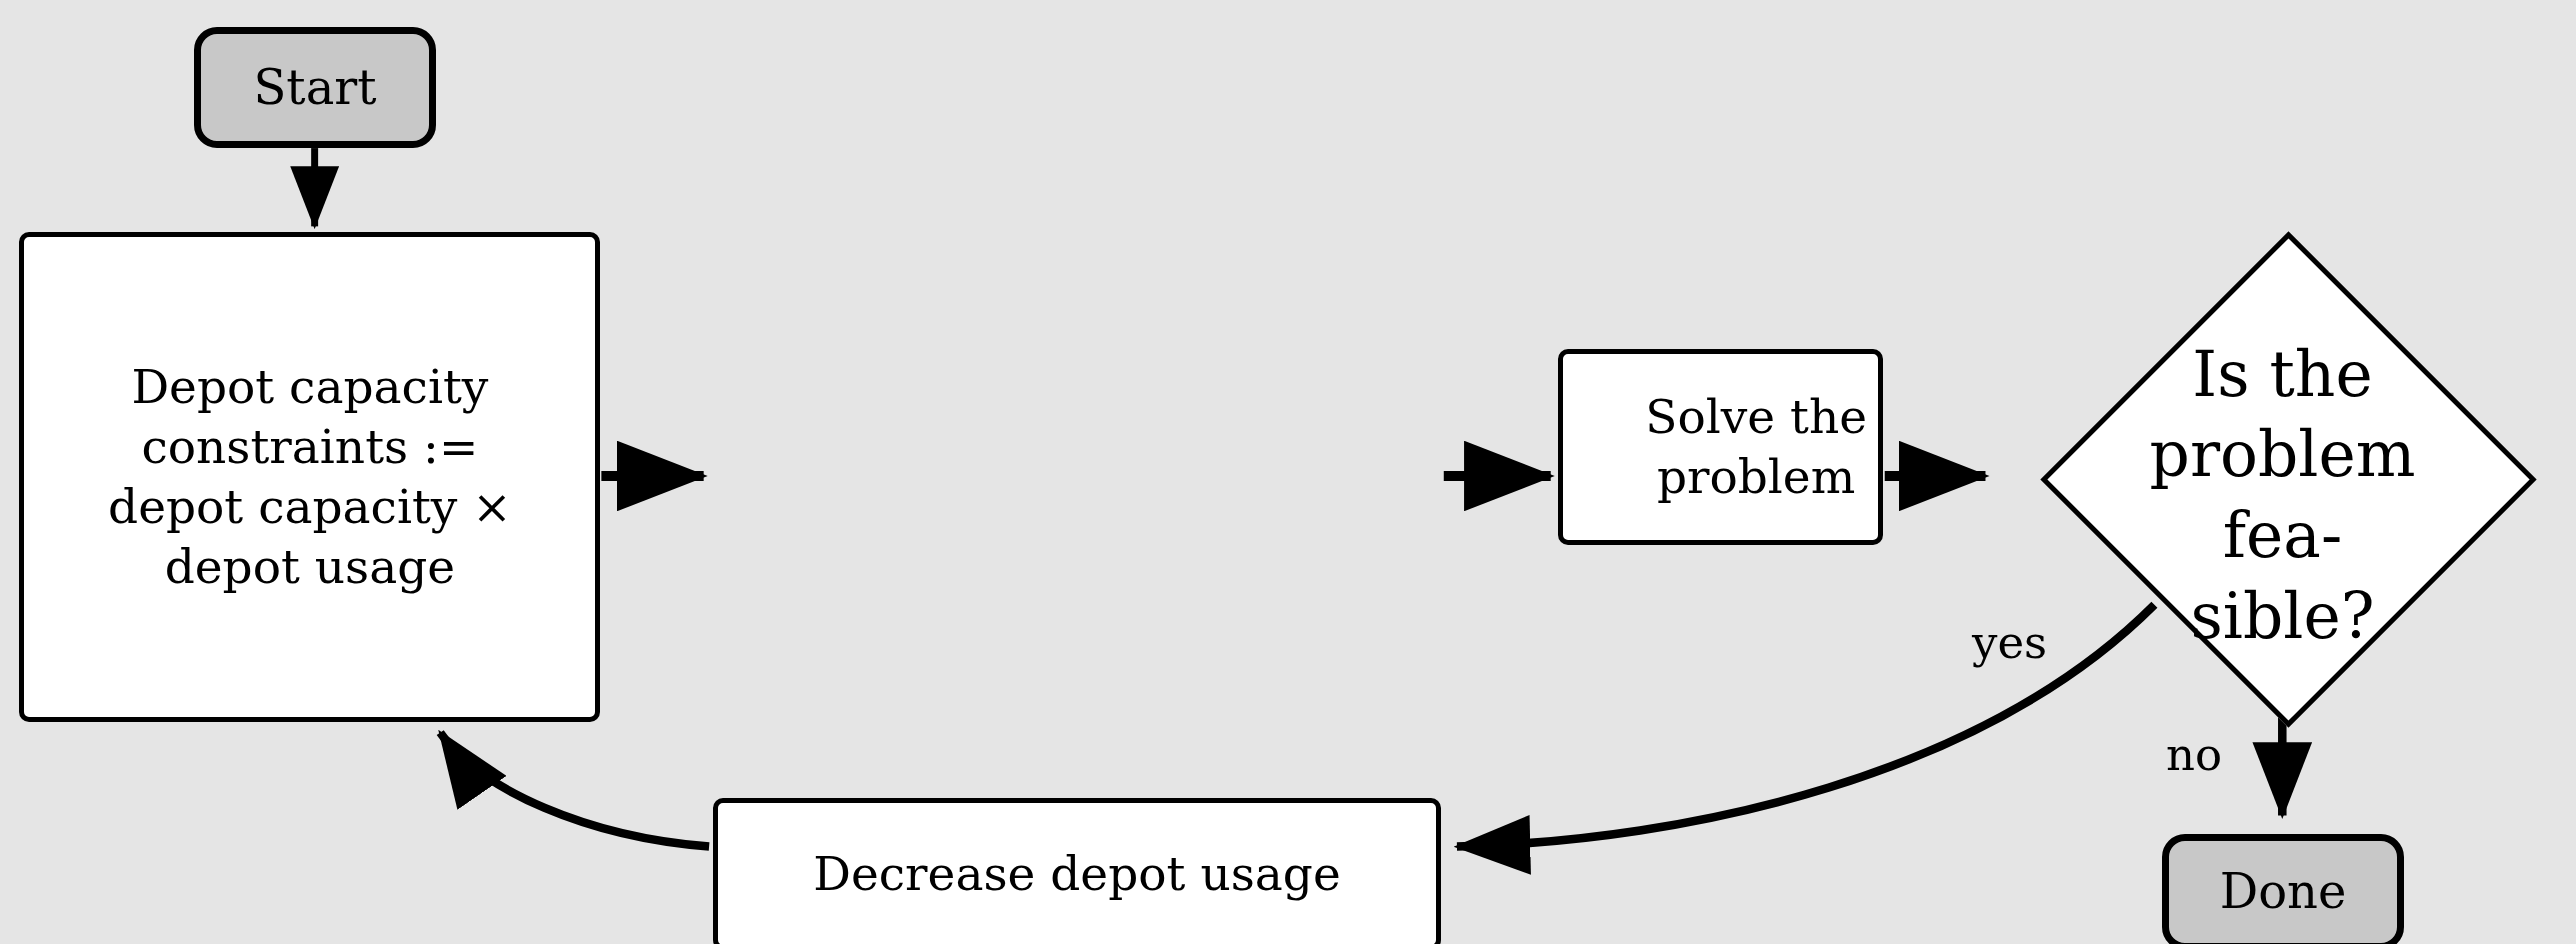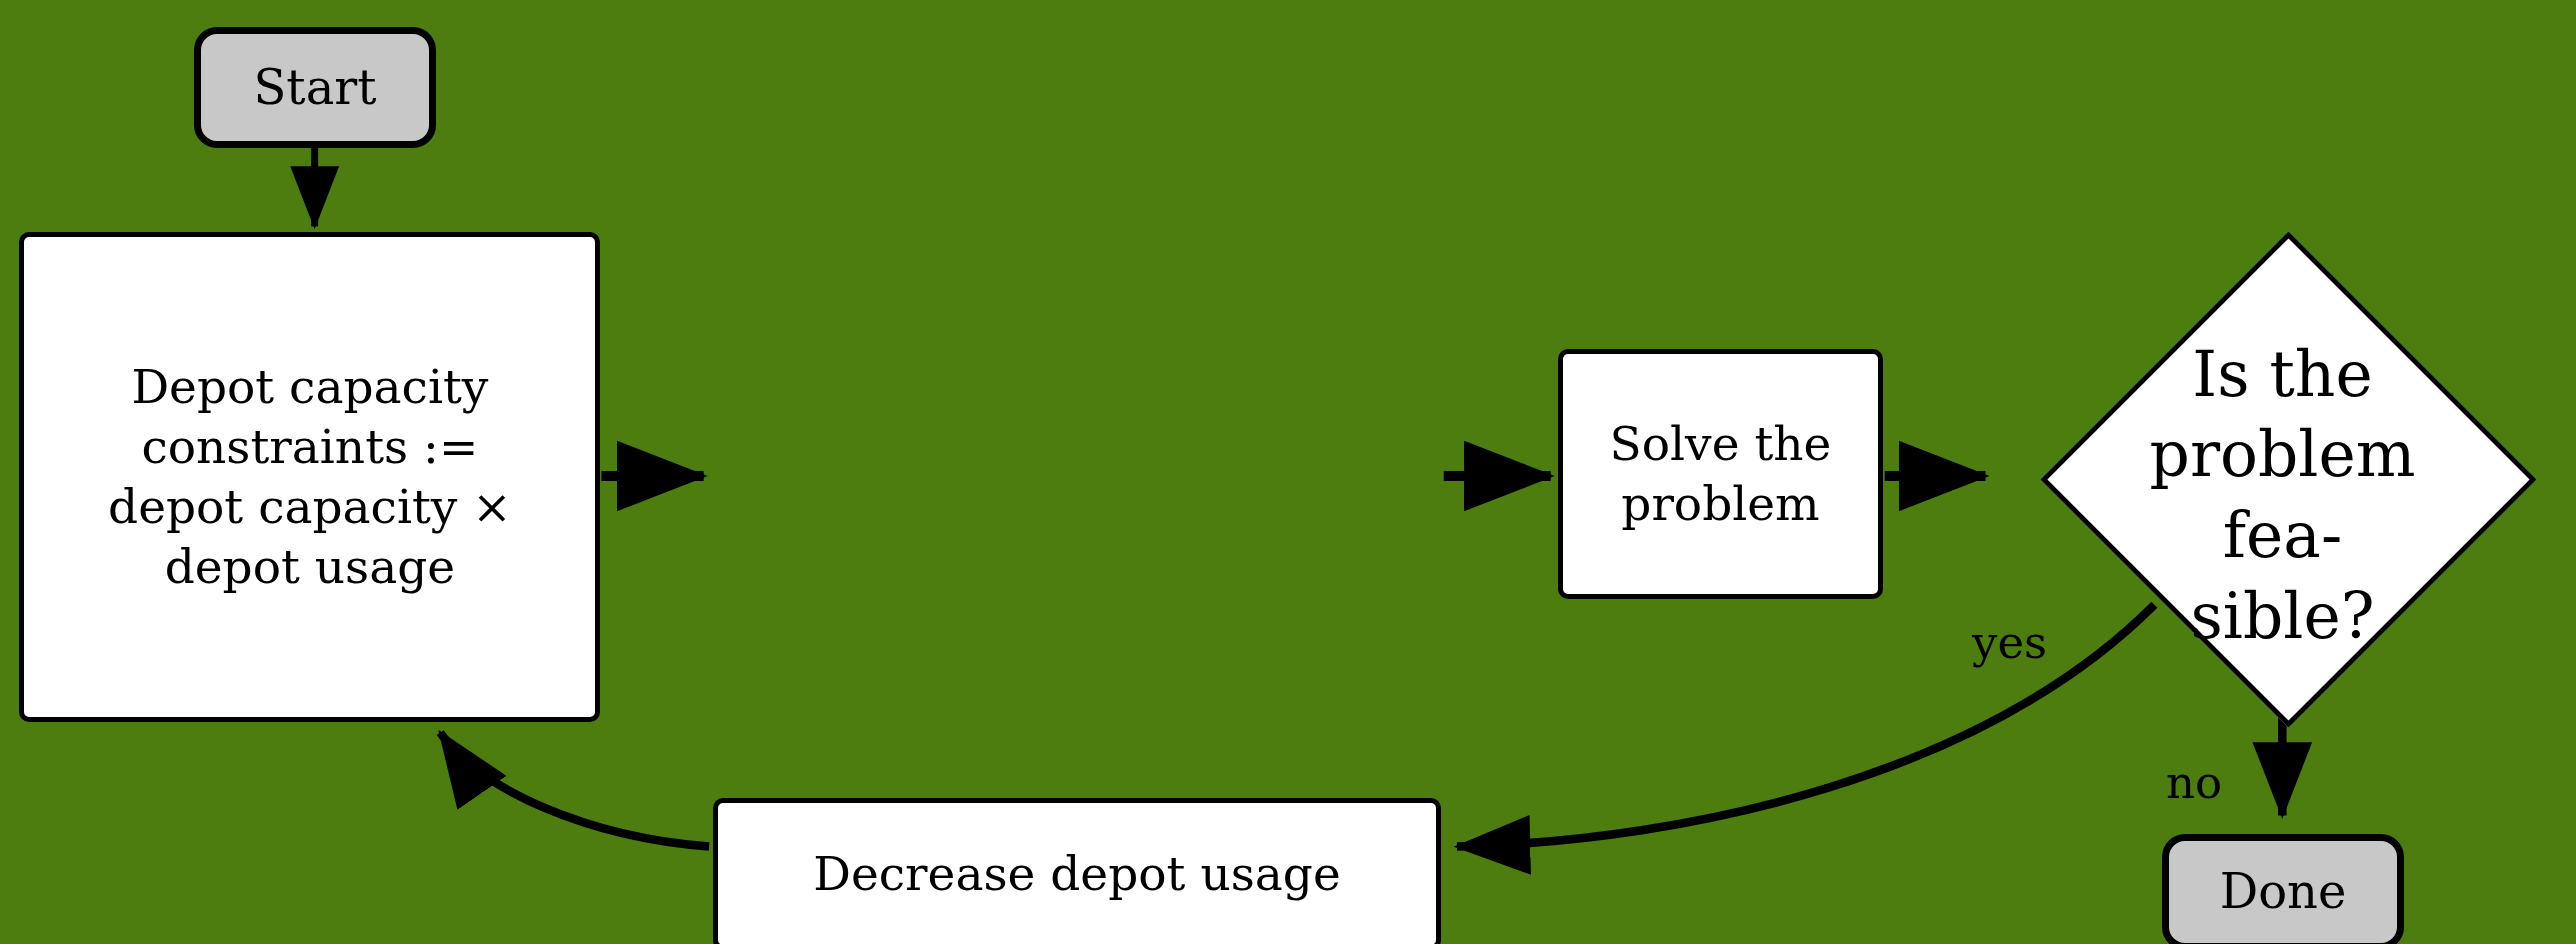--- a/index.html
+++ b/index.html
@@ -8,21 +8,21 @@
     padding: 0;
     background: #ffffff;
   }
   body {
     font-family: "DejaVu Serif", serif;
   }
   #canvas {
     position: relative;
     width: 2576px;
     height: 945px;
-    background: #4d7c0f;
+    background: #e5e5e5;
     overflow: hidden;
   }
   #edges {
     position: absolute;
     left: 0;
     top: 0;
     width: 2576px;
     height: 945px;
     pointer-events: none;
   }
@@ -59,22 +59,23 @@
   }
   #node-depot-capacity {
     left: 19.4px; top: 232px; width: 581px; height: 490px;
     font-size: 47px;
   }
   #node-establish-model {
     left: 711px; top: 229px; width: 732px; height: 496px;
     font-size: 47px;
   }
   #node-solve-problem {
-    left: 1558px; top: 349px; width: 325px; height: 250px;
+    left: 1558px; top: 349px; width: 325px; height: 196px;
     font-size: 47px;
+    justify-content: flex-end;
   }
   #node-decrease-usage {
     left: 713px; top: 798px; width: 728px; height: 152px;
     font-size: 47px;
   }
   #node-done {
     left: 2162px; top: 834px; width: 242px; height: 116px;
     font-size: 48px;
   }
   
@@ -104,21 +105,21 @@
   }
   
   .edge-label {
     position: absolute;
     color: #000000;
     font-size: 45px;
     z-index: 6;
     white-space: nowrap;
   }
   #label-yes { left: 1972px; top: 616px; }
-  #label-no  { left: 2166px; top: 756px; }
+  #label-no  { left: 2166px; top: 728px; }
 </style>
 </head>
 <body>
 
 <div id="canvas">
 
   <svg id="edges" viewBox="0 0 3324 1219" preserveAspectRatio="none">
     <defs>
       <marker id="arrowhead" markerWidth="9" markerHeight="7" refX="8.6" refY="3.5" orient="auto" markerUnits="strokeWidth">
         <polygon points="0,0 9,3.5 0,7" fill="#000000"></polygon>

